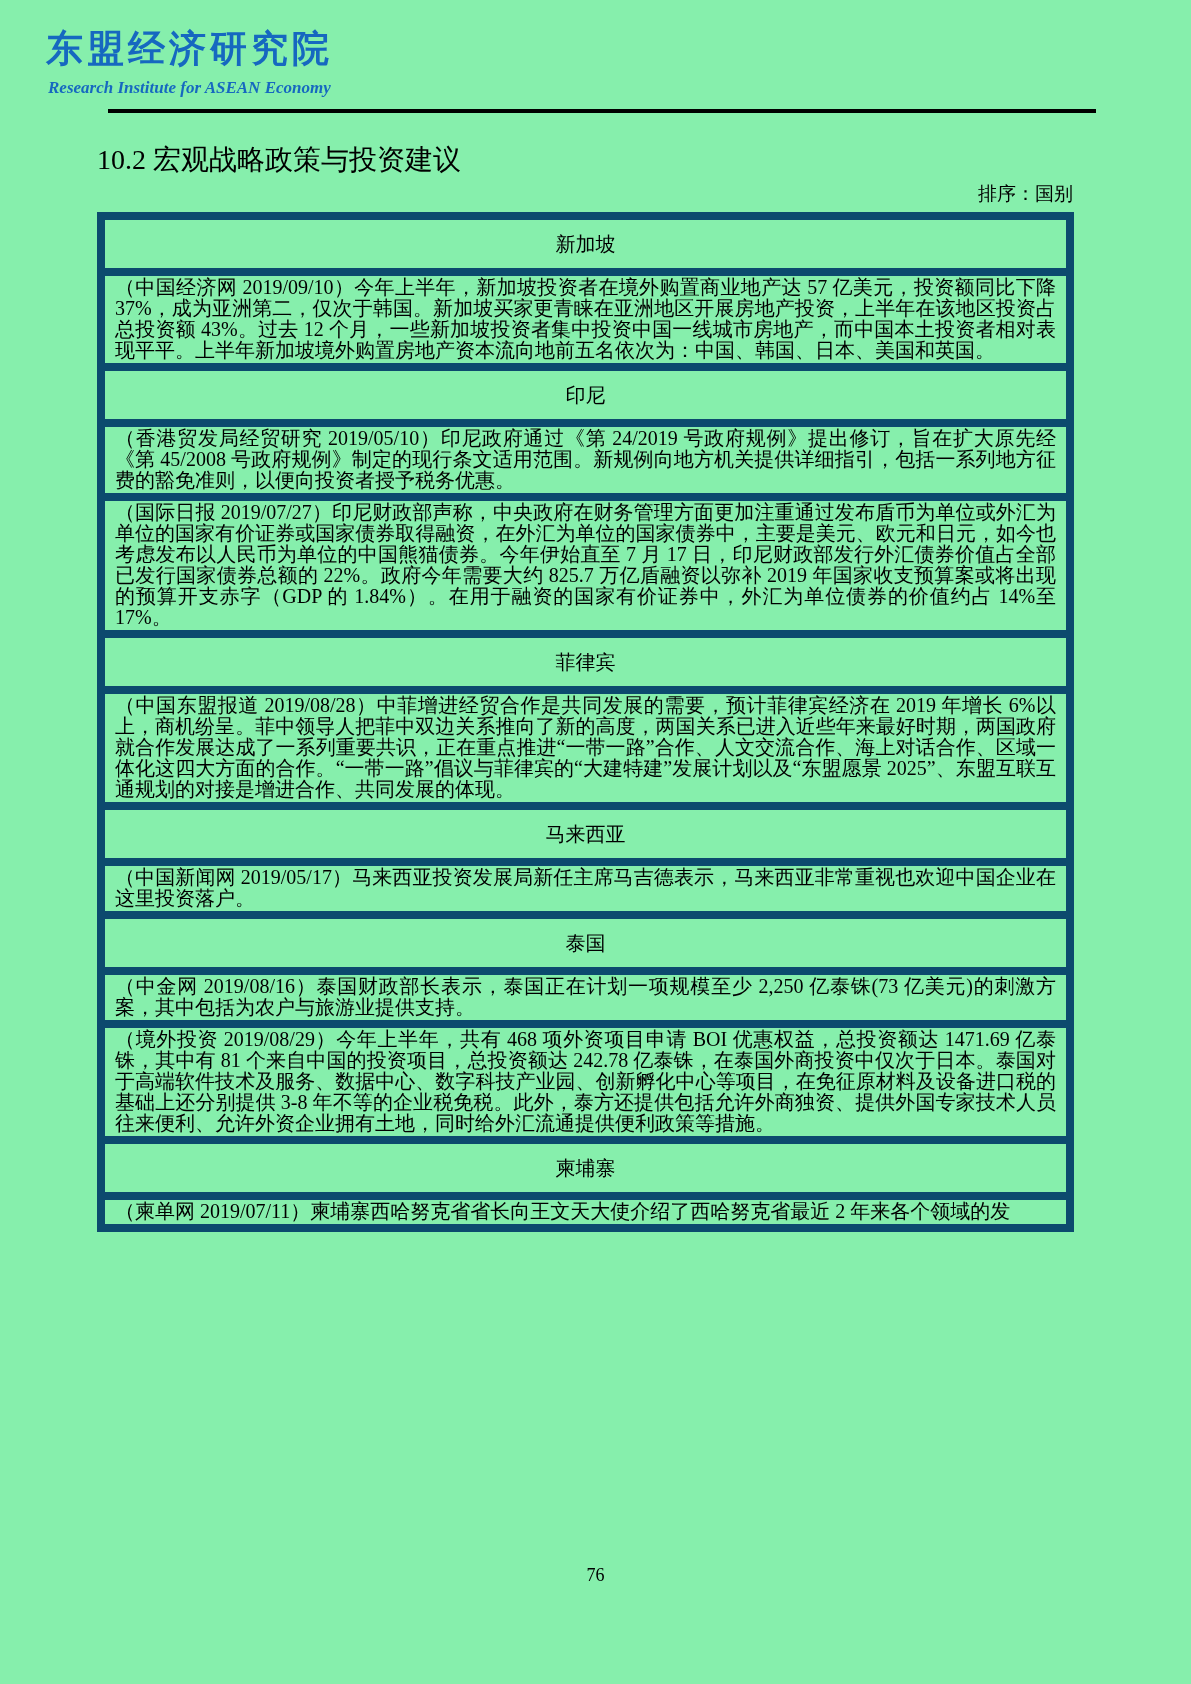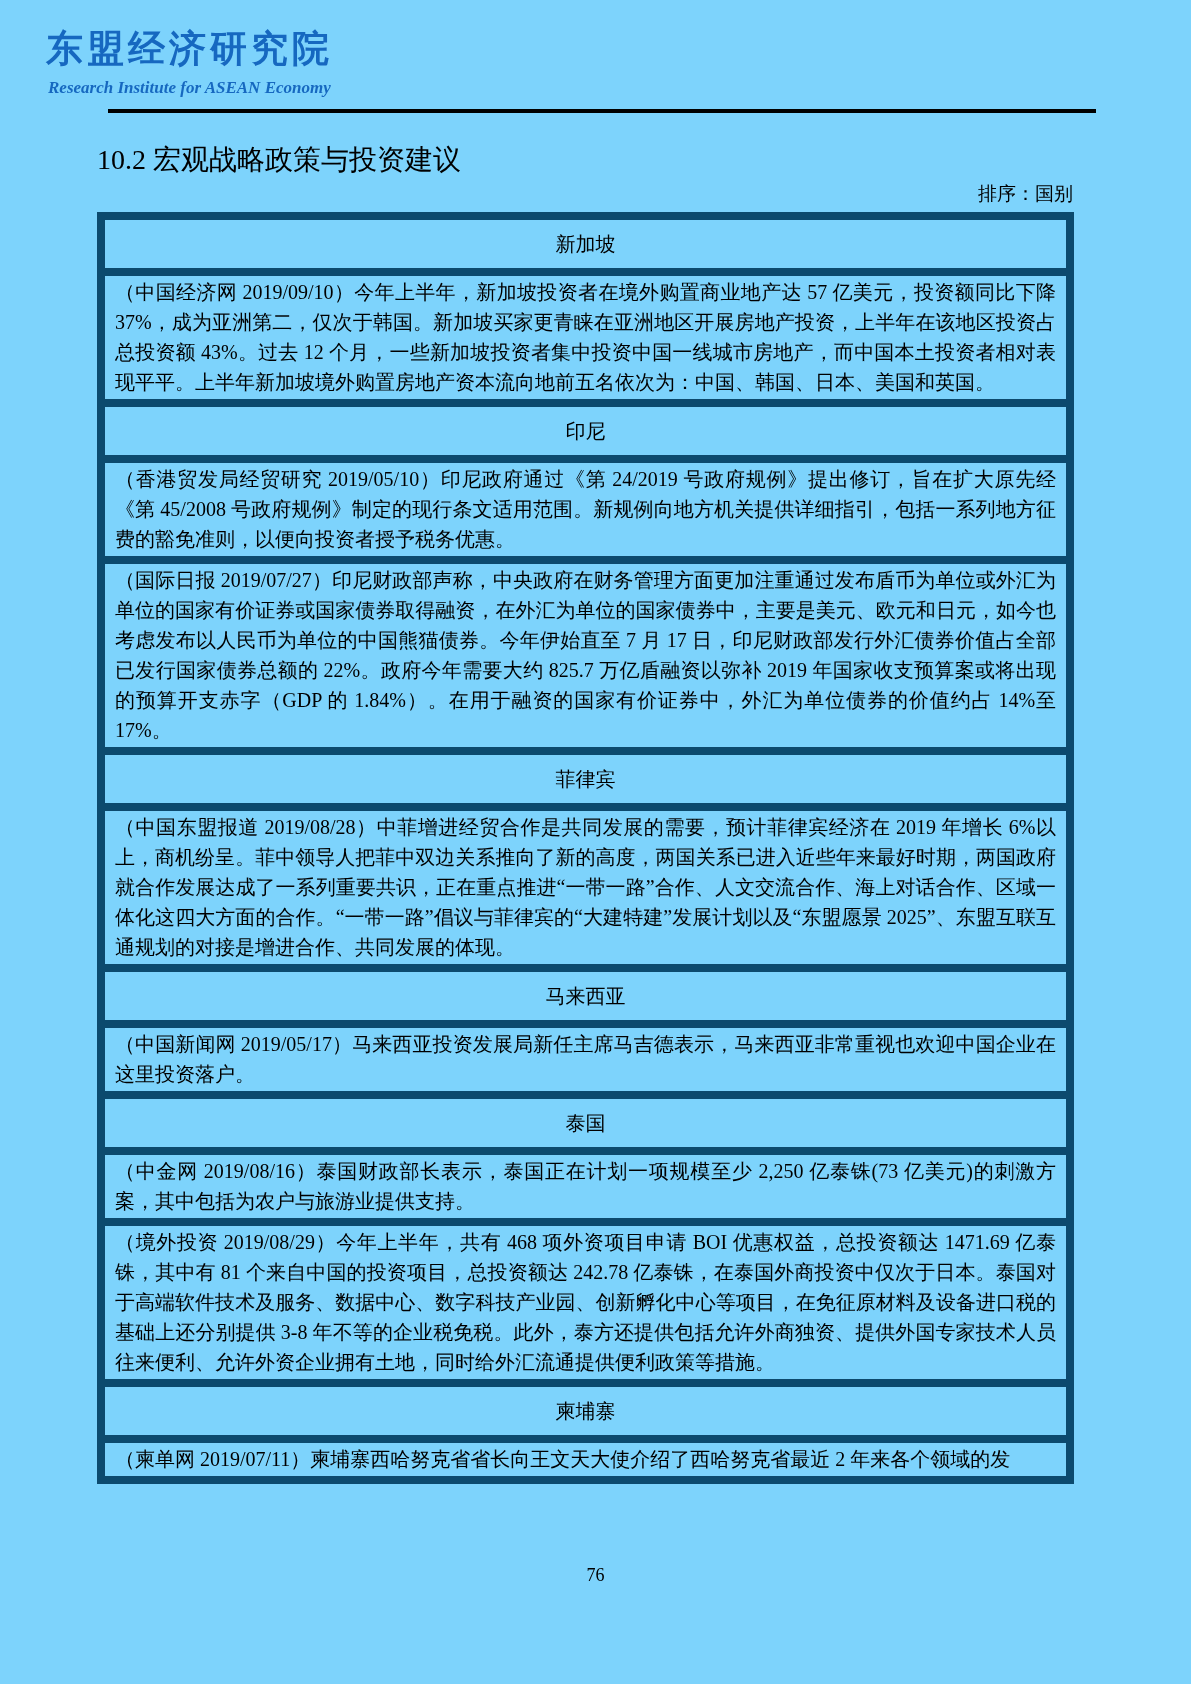--- a/index.html
+++ b/index.html
@@ -4,21 +4,21 @@
 <style>
   html, body {
     margin: 0;
     padding: 0;
     background: #ffffff;
   }
   .page {
     position: relative;
     width: 1191px;
     height: 1684px;
-    background: #7dd3fc;
+    background: #86efac;
     font-family: "Liberation Serif", "DejaVu Serif", serif;
     color: #000000;
     overflow: hidden;
   }
 
   
   .logo-cn {
     position: absolute;
     left: 46px;
     top: 24px;
@@ -83,21 +83,21 @@
   td.country-header {
     height: 48px;
     text-align: center;
     vertical-align: middle;
     font-size: 20px;
     padding: 0;
   }
   td.news-entry {
     padding: 1px 10px 2px 10px;
     font-size: 20px;
-    line-height: 30px;
+    line-height: 21px;
     text-align: justify;
     text-justify: inter-ideograph;
     vertical-align: top;
   }
 
   
   .page-number {
     position: absolute;
     left: 0;
     top: 1565px;

